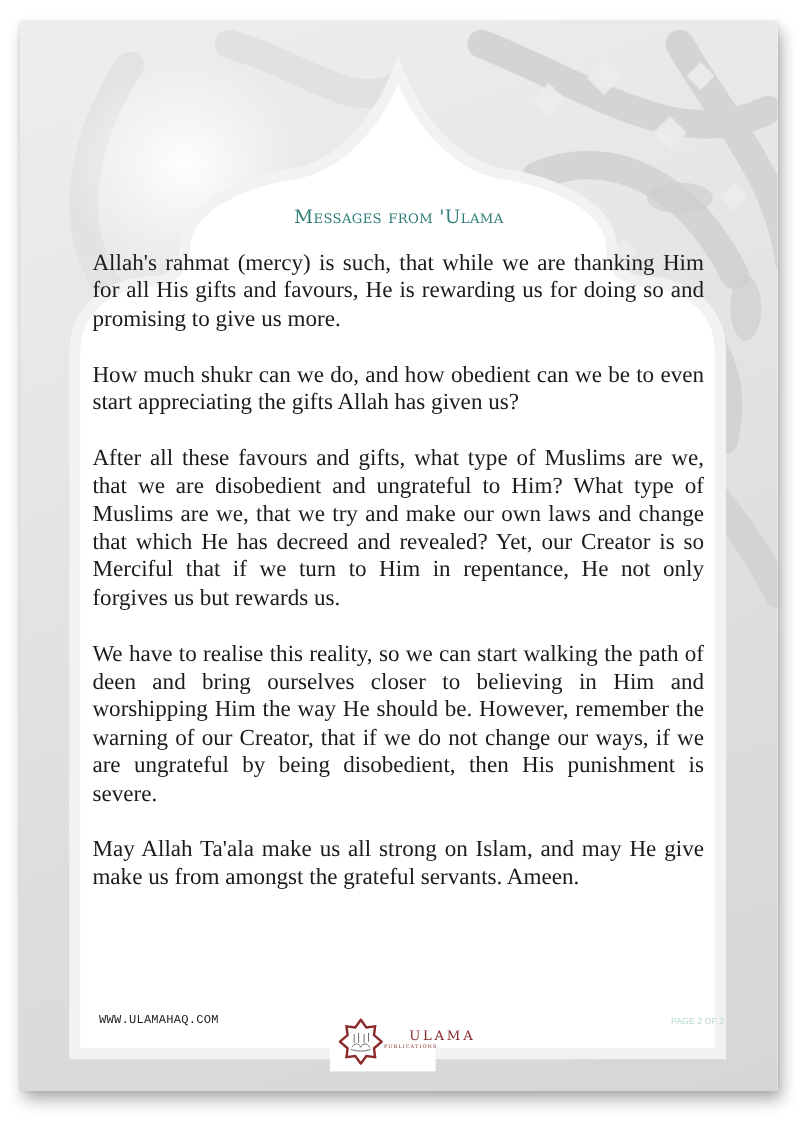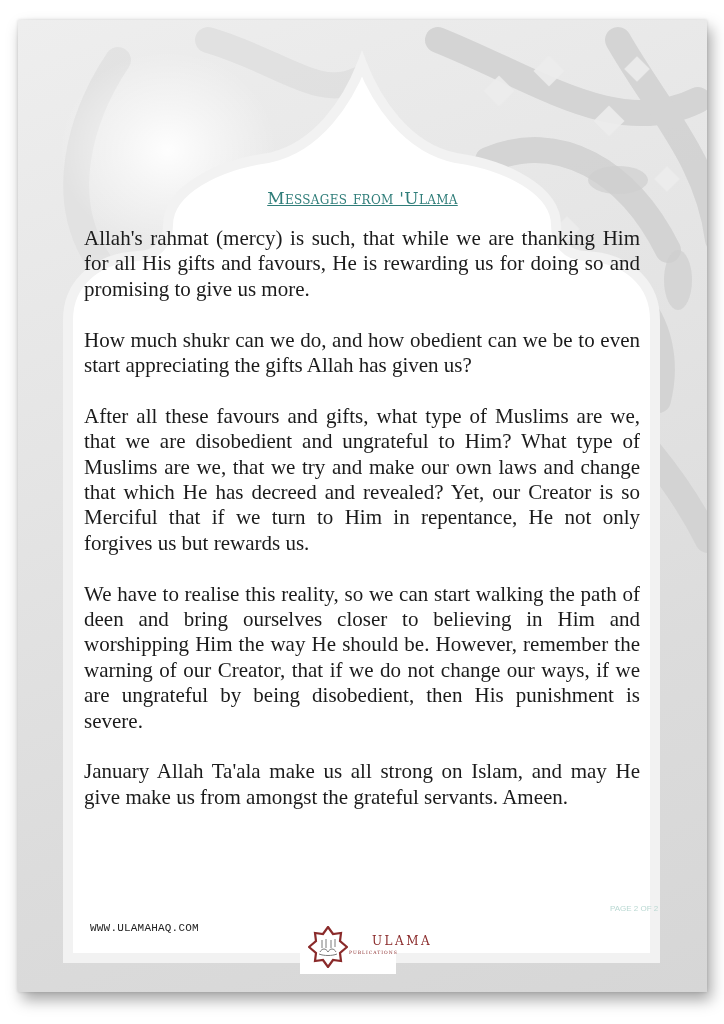--- a/index.html
+++ b/index.html
@@ -22,38 +22,37 @@
     background: radial-gradient(ellipse at center, rgba(255,255,255,0.95) 0%, rgba(255,255,255,0.5) 30%, rgba(255,255,255,0) 70%);
   }
   .panel-svg { position: absolute; left: 0; top: 0; }
   .title {
     position: absolute; left: 0; width: 689px; top: 168px;
     text-align: center;
     font-family: "DejaVu Serif", serif;
     font-variant: small-caps;
     font-size: 17px; letter-spacing: 0.3px;
     color: #2f7d79;
-    text-decoration: underline;
   }
   .body-text {
     position: absolute; left: 66px; top: 206px; width: 556px;
     font-family: "Liberation Serif", serif;
     font-size: 21px; line-height: 25.4px;
     color: #1b1b1b;
     text-align: justify;
   }
   .body-text p { margin: 0 0 25.4px 0; }
   .footer-url {
     position: absolute; left: 72px; top: 902px;
     font-family: Liberation Mono, monospace;
     font-size: 11px; color: #222;
     letter-spacing: 0.2px;
   }
   .footer-page {
-    position: absolute; left: 568px; top: 884px;
+    position: absolute; left: 568px; top: 904px;
     font-family: "Liberation Sans", sans-serif;
     font-size: 8px; color: #b9d8d2; padding-left: 24px;
   }
   .logo-box {
     position: absolute; left: 282px; top: 904px; width: 96px; height: 50px;
     background: #ffffff;
   }
   .logo-star { position: absolute; left: 8px; top: 2px; }
   .logo-name {
     position: absolute; left: 48px; top: 10px;
@@ -104,21 +103,21 @@
     <path d="M50 938 L50 300 C 50 262, 80 238, 120 236 C 140 236, 150 222, 150 205 C 150 170, 200 145, 250 138 C 300 128, 330 80, 344 44 C 358 80, 388 128, 438 138 C 488 145, 538 170, 538 205 C 538 222, 548 236, 568 236 C 608 238, 637 262, 637 300 L 637 938 Z" fill="#ffffff" stroke="#f2f2f2" stroke-width="10"></path>
   </svg>
 
   <div class="title">Messages from 'Ulama</div>
 
   <div class="body-text">
     <p>Allah's rahmat (mercy) is such, that while we are thanking Him for all His gifts and favours, He is rewarding us for doing so and promising to give us more.</p>
     <p>How much shukr can we do, and how obedient can we be to even start appreciating the gifts Allah has given us?</p>
     <p>After all these favours and gifts, what type of Muslims are we, that we are disobedient and ungrateful to Him? What type of Muslims are we, that we try and make our own laws and change that which He has decreed and revealed? Yet, our Creator is so Merciful that if we turn to Him in repentance, He not only forgives us but rewards us.</p>
     <p>We have to realise this reality, so we can start walking the path of deen and bring ourselves closer to believing in Him and worshipping Him the way He should be. However, remember the warning of our Creator, that if we do not change our ways, if we are ungrateful by being disobedient, then His punishment is severe.</p>
-    <p>January Allah Ta'ala make us all strong on Islam, and may He give make us from amongst the grateful servants. Ameen.</p>
+    <p>May Allah Ta'ala make us all strong on Islam, and may He give make us from amongst the grateful servants. Ameen.</p>
   </div>
 
   <div class="footer-url">WWW.ULAMAHAQ.COM</div>
 
   <div class="logo-box">
     <svg class="logo-star" width="40" height="42" viewBox="0 0 40 42">
       <g fill="none" stroke="#8a2a2a" stroke-width="2.2">
         <polygon points="20,1 25,8 33,7 32,15 39,21 32,27 33,35 25,34 20,41 15,34 7,35 8,27 1,21 8,15 7,7 15,8"></polygon>
       </g>
       <g fill="none" stroke="#6b6b6b" stroke-width="0.9">

